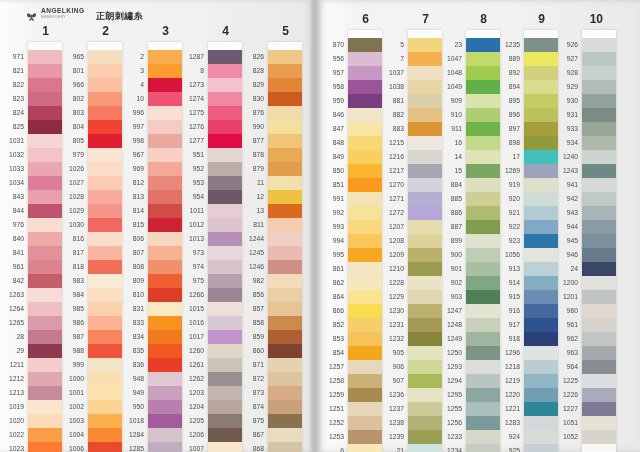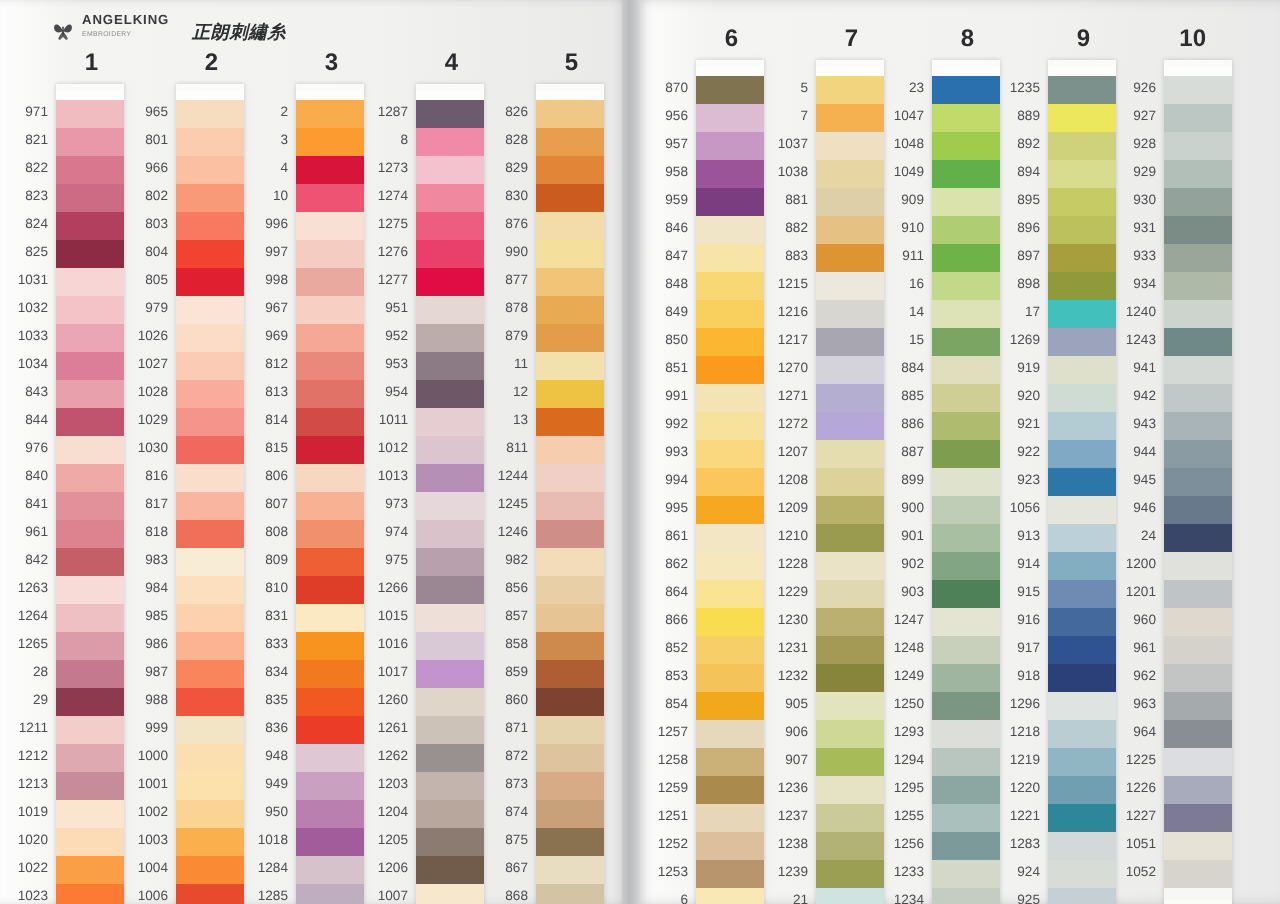--- a/index.html
+++ b/index.html
@@ -35,21 +35,20 @@
   }
   .brand-mark { width: 11px; height: 11px; display: block; }
   .brand-text { display: flex; flex-direction: column; line-height: 1; }
   .brand-name { font-size: 6.6px; font-weight: bold; letter-spacing: .45px; color: #3a3a3c; }
   .brand-sub { font-size: 3.4px; letter-spacing: .2px; color: #8a8a8c; margin-top: 1.2px; }
   .brand-cn {
     position: absolute; left: 96px; top: 10px;
     font-size: 9px; font-weight: bold; color: #2f3032;
     letter-spacing: .4px;
     font-family: "DejaVu Sans", sans-serif;
-    font-style: italic;
   }
 
   .col {
     position: absolute;
     width: 58px;
   }
   .col-head {
     text-align: right;
     font-size: 12px; font-weight: bold; color: #2b2c2e;
     height: 22px; line-height: 22px;

